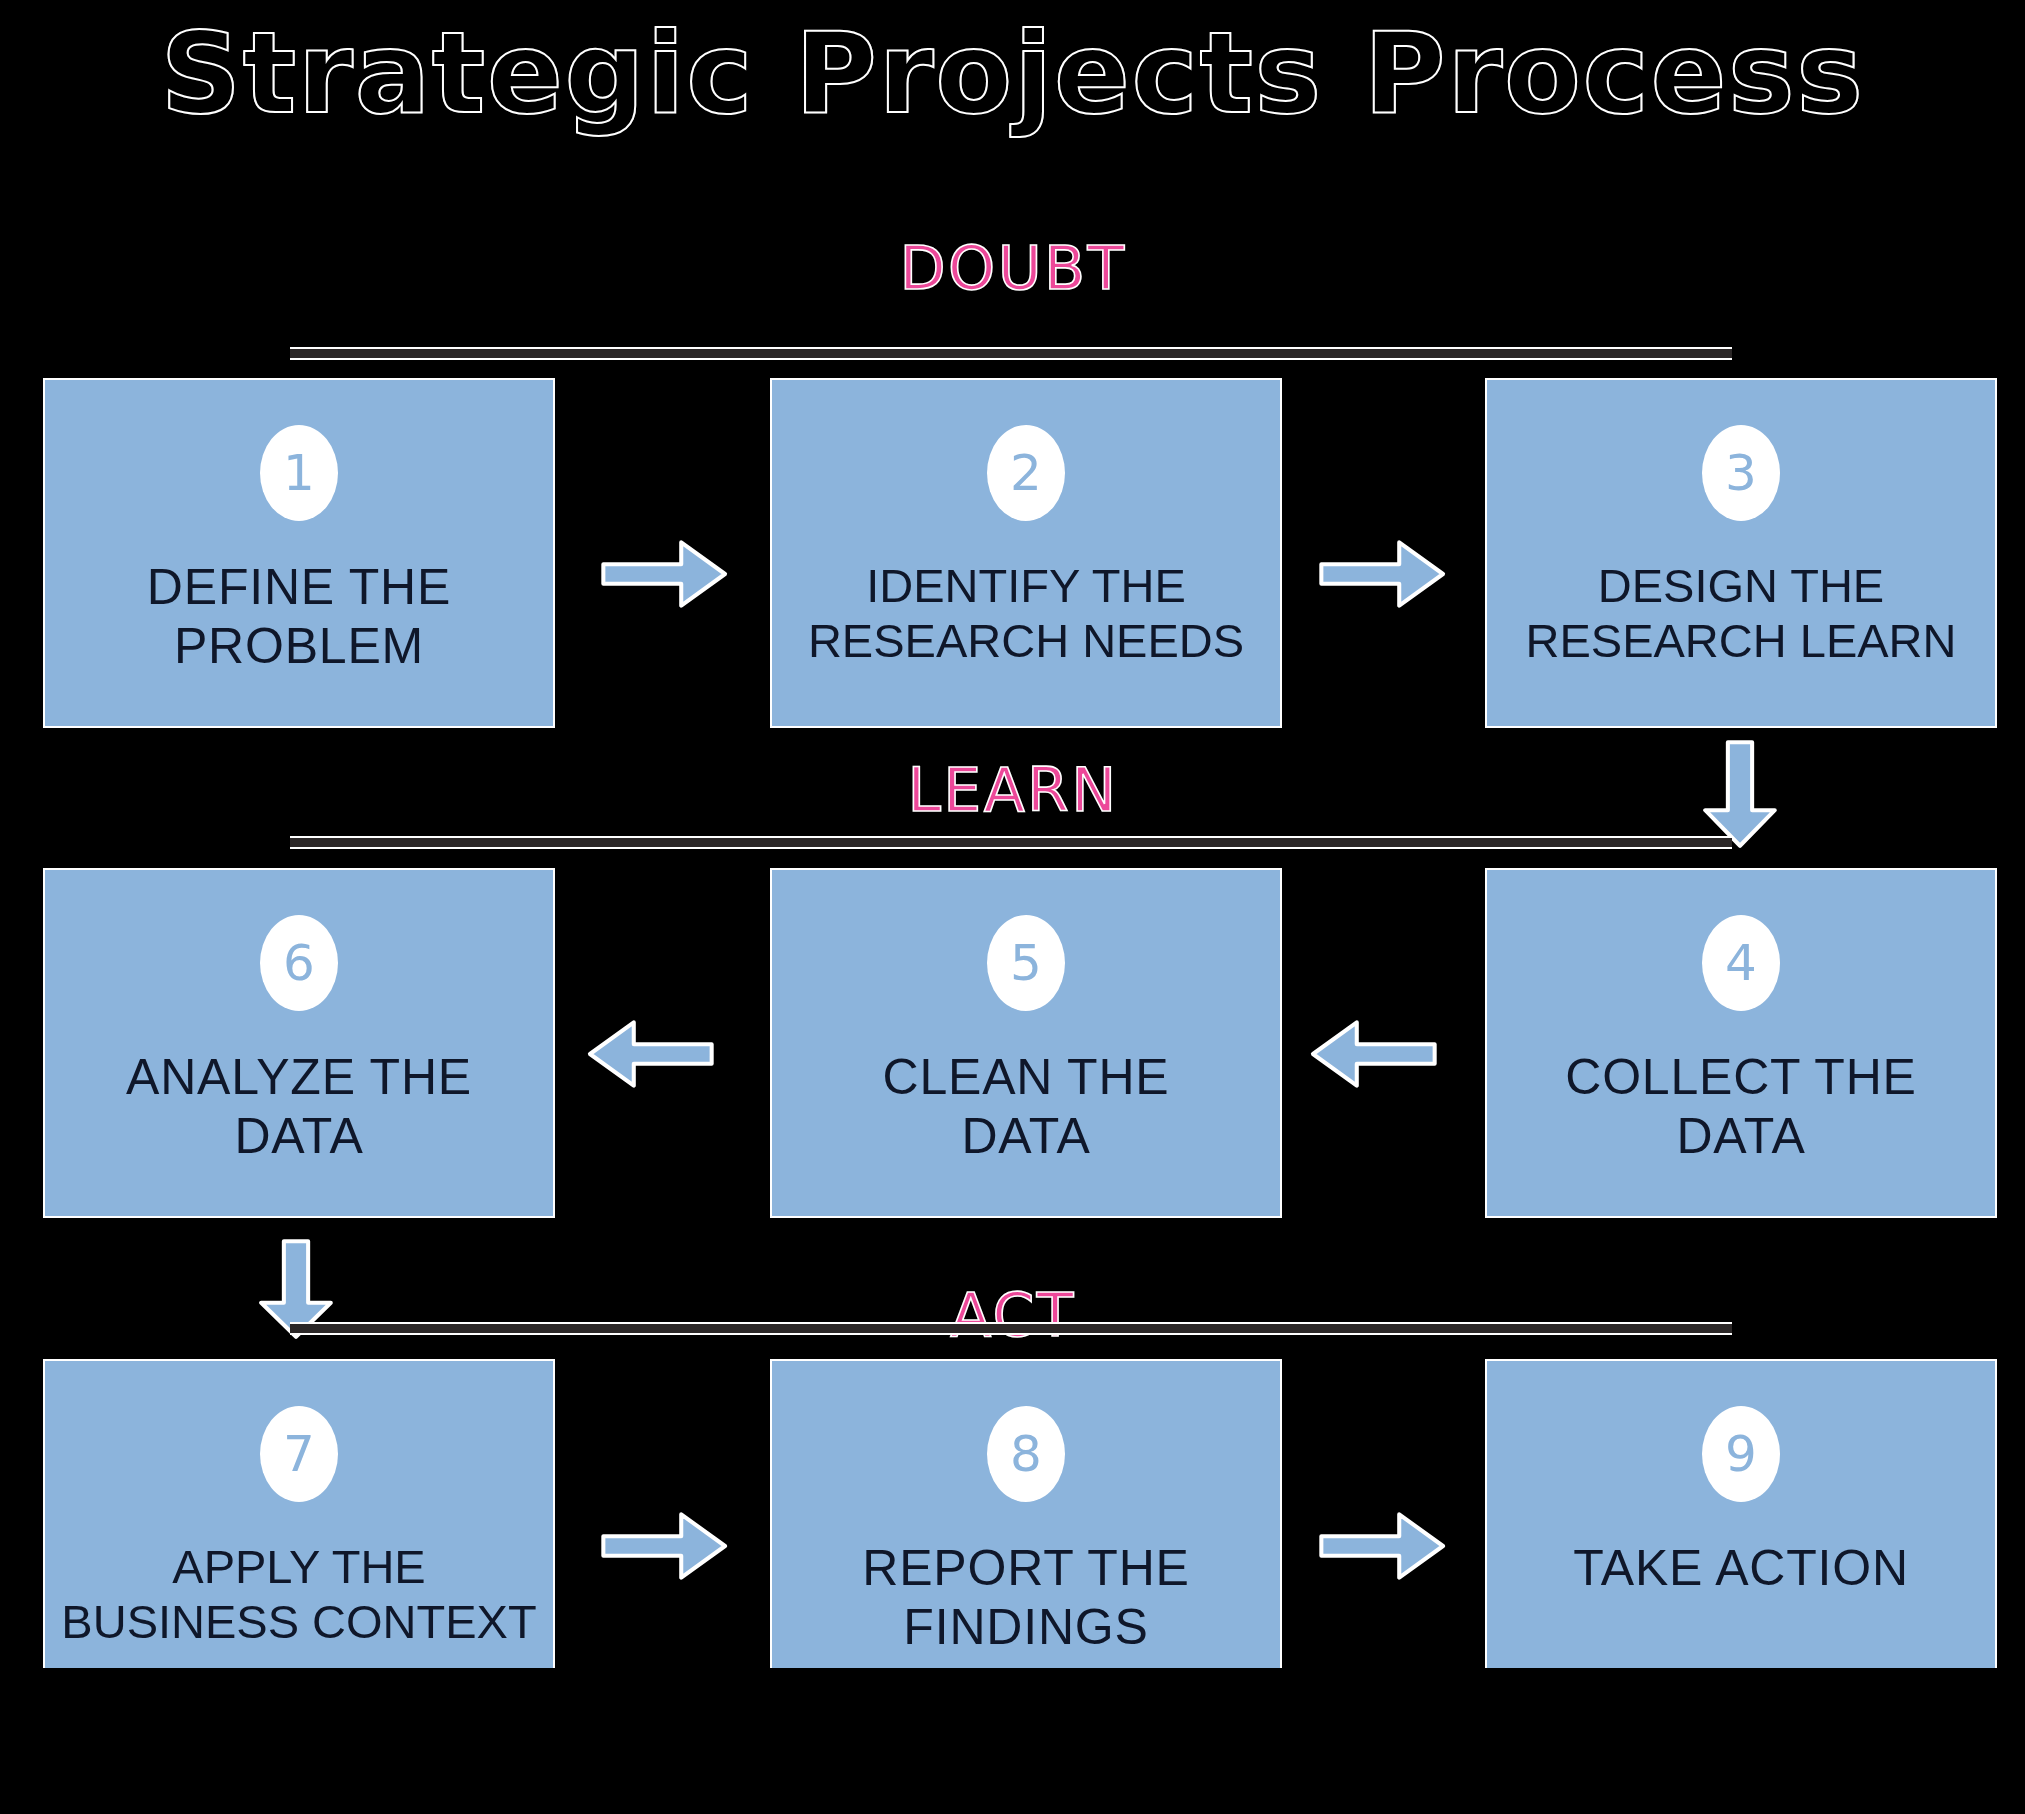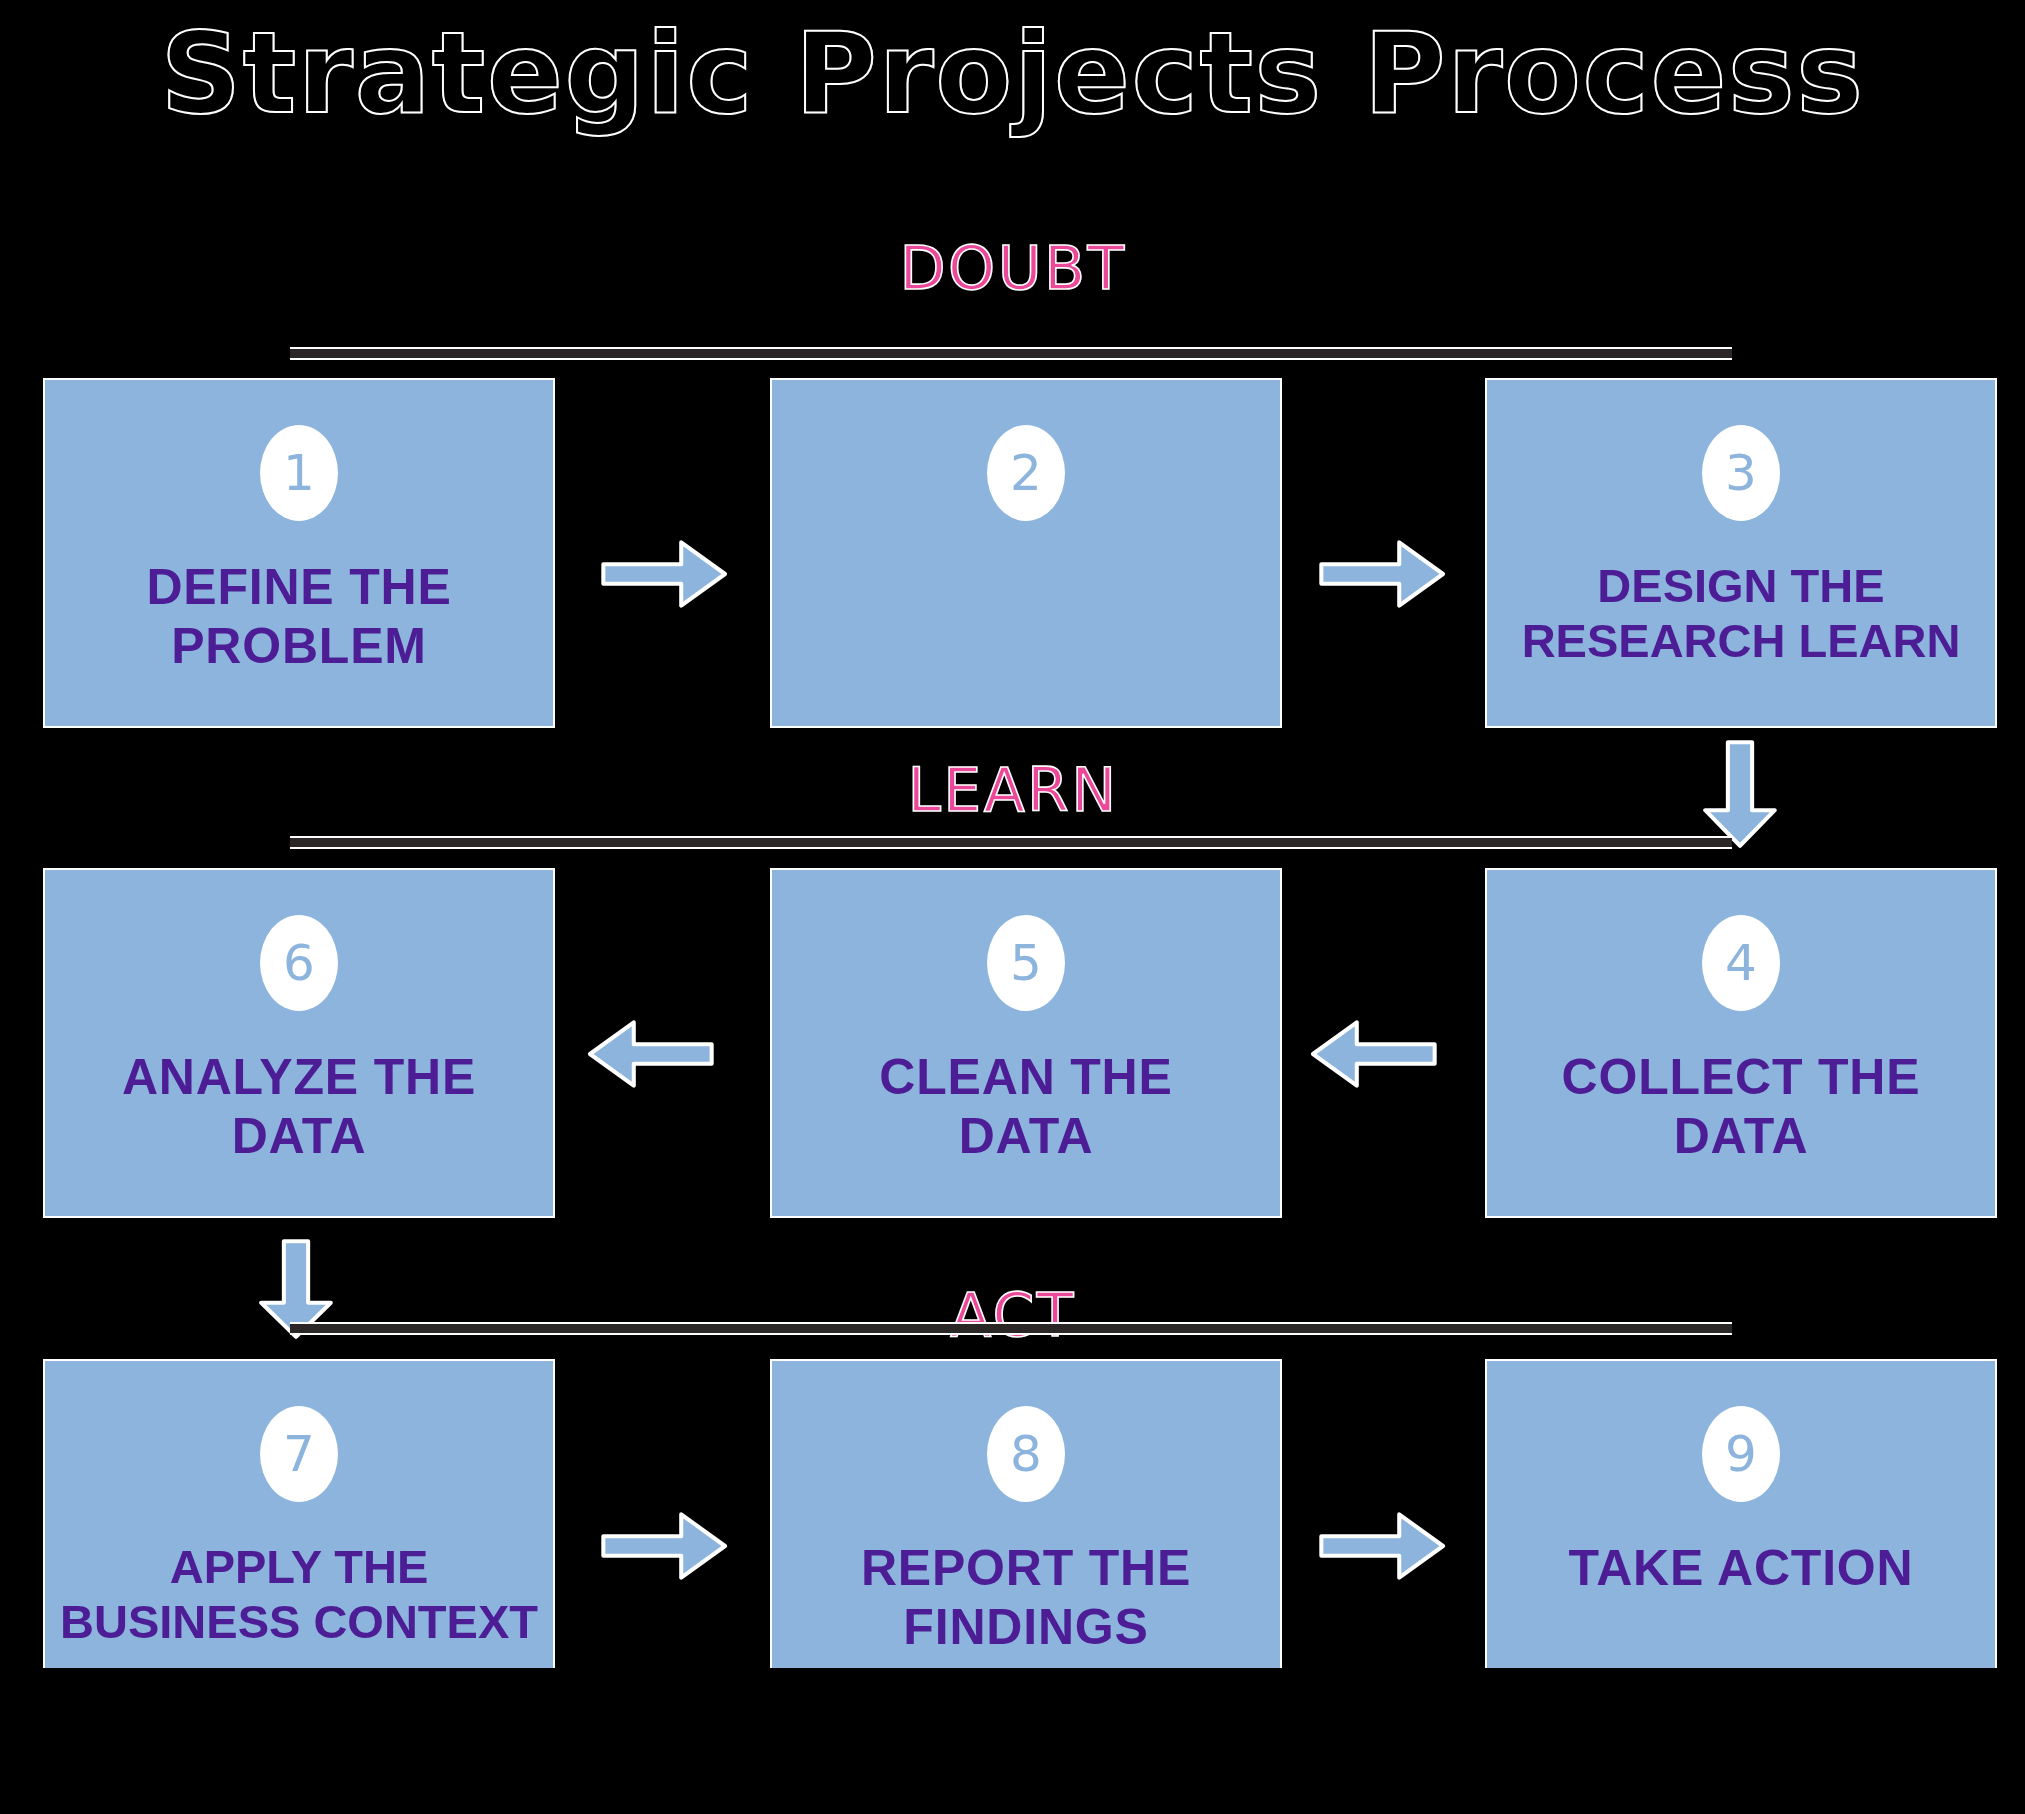--- a/index.html
+++ b/index.html
@@ -92,23 +92,23 @@
     font-weight: 400;
     color: #8cb4dc;
     line-height: 1;
   }
   .step-label {
     margin-top: 37px;
     width: 100%;
     padding: 0 4.9px;
     box-sizing: border-box;
     text-align: center;
-    color: #4c1d95;
+    color: #0f172a;
     font-family: "Liberation Sans", sans-serif;
-    font-weight: 700;
+    font-weight: 400;
     font-size: 50px;
     line-height: 1.18;
     letter-spacing: 0.8px;
     white-space: pre-line;
   }
   .step-label.narrow { font-size: 47px; letter-spacing: 0px; }
 
   
   .arrow {
     position: absolute;
@@ -130,20 +130,22 @@
       <span class="step-badge-num">1</span>
     </div>
     <div class="step-label">DEFINE THE
 PROBLEM</div>
   </div>
 
   <div class="step-box" style="left:770px; top:378px; width:512px; height:350px;">
     <div class="step-badge">
       <span class="step-badge-num">2</span>
     </div>
+    <div class="step-label narrow">IDENTIFY THE
+RESEARCH NEEDS</div>
   </div>
 
   <div class="step-box" style="left:1485px; top:378px; width:512px; height:350px;">
     <div class="step-badge">
       <span class="step-badge-num">3</span>
     </div>
     <div class="step-label narrow">DESIGN THE
 RESEARCH LEARN</div>
   </div>
 

